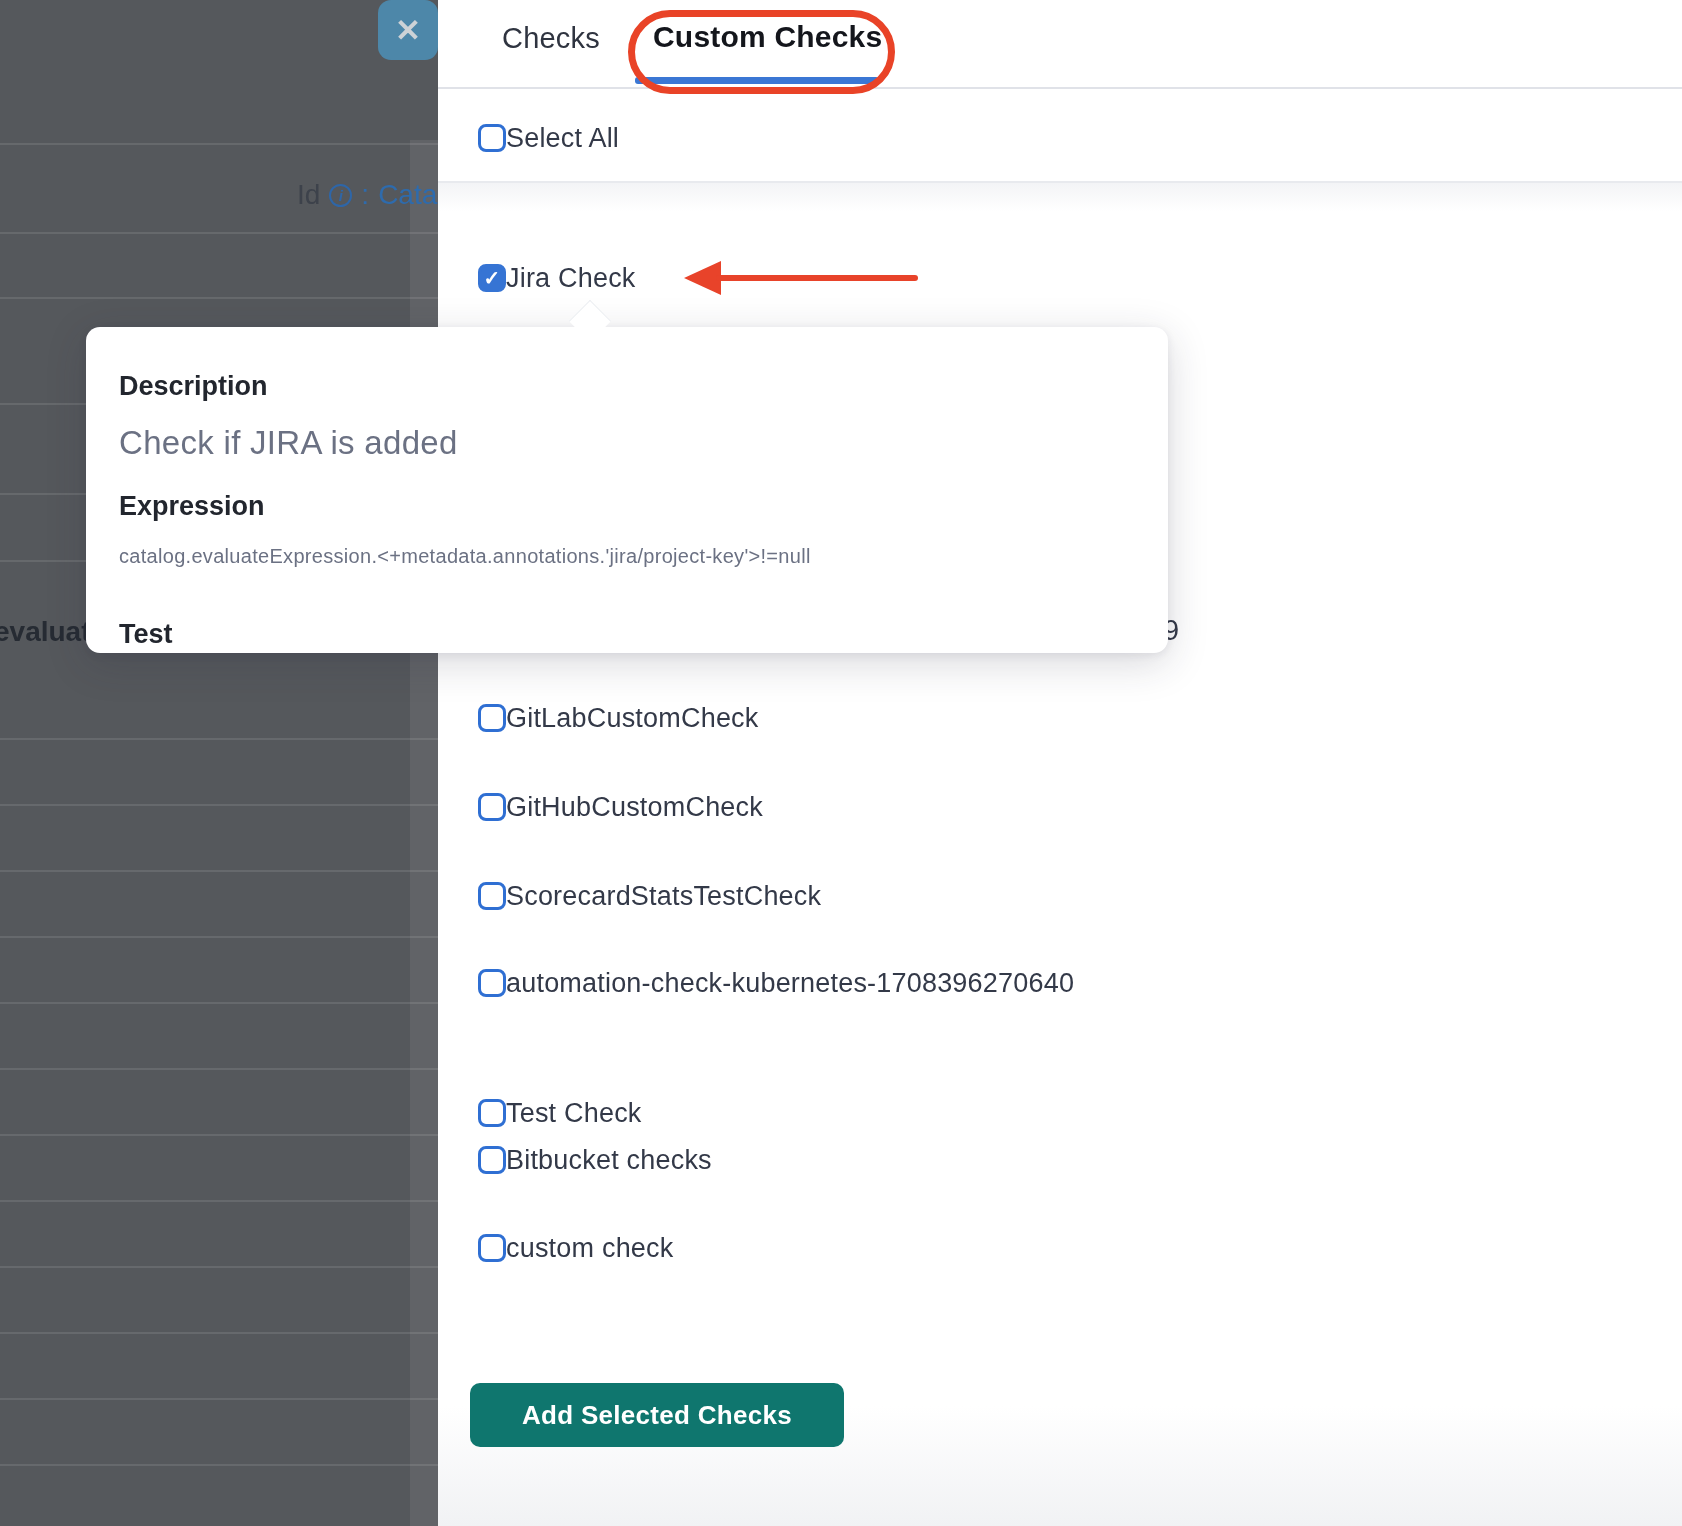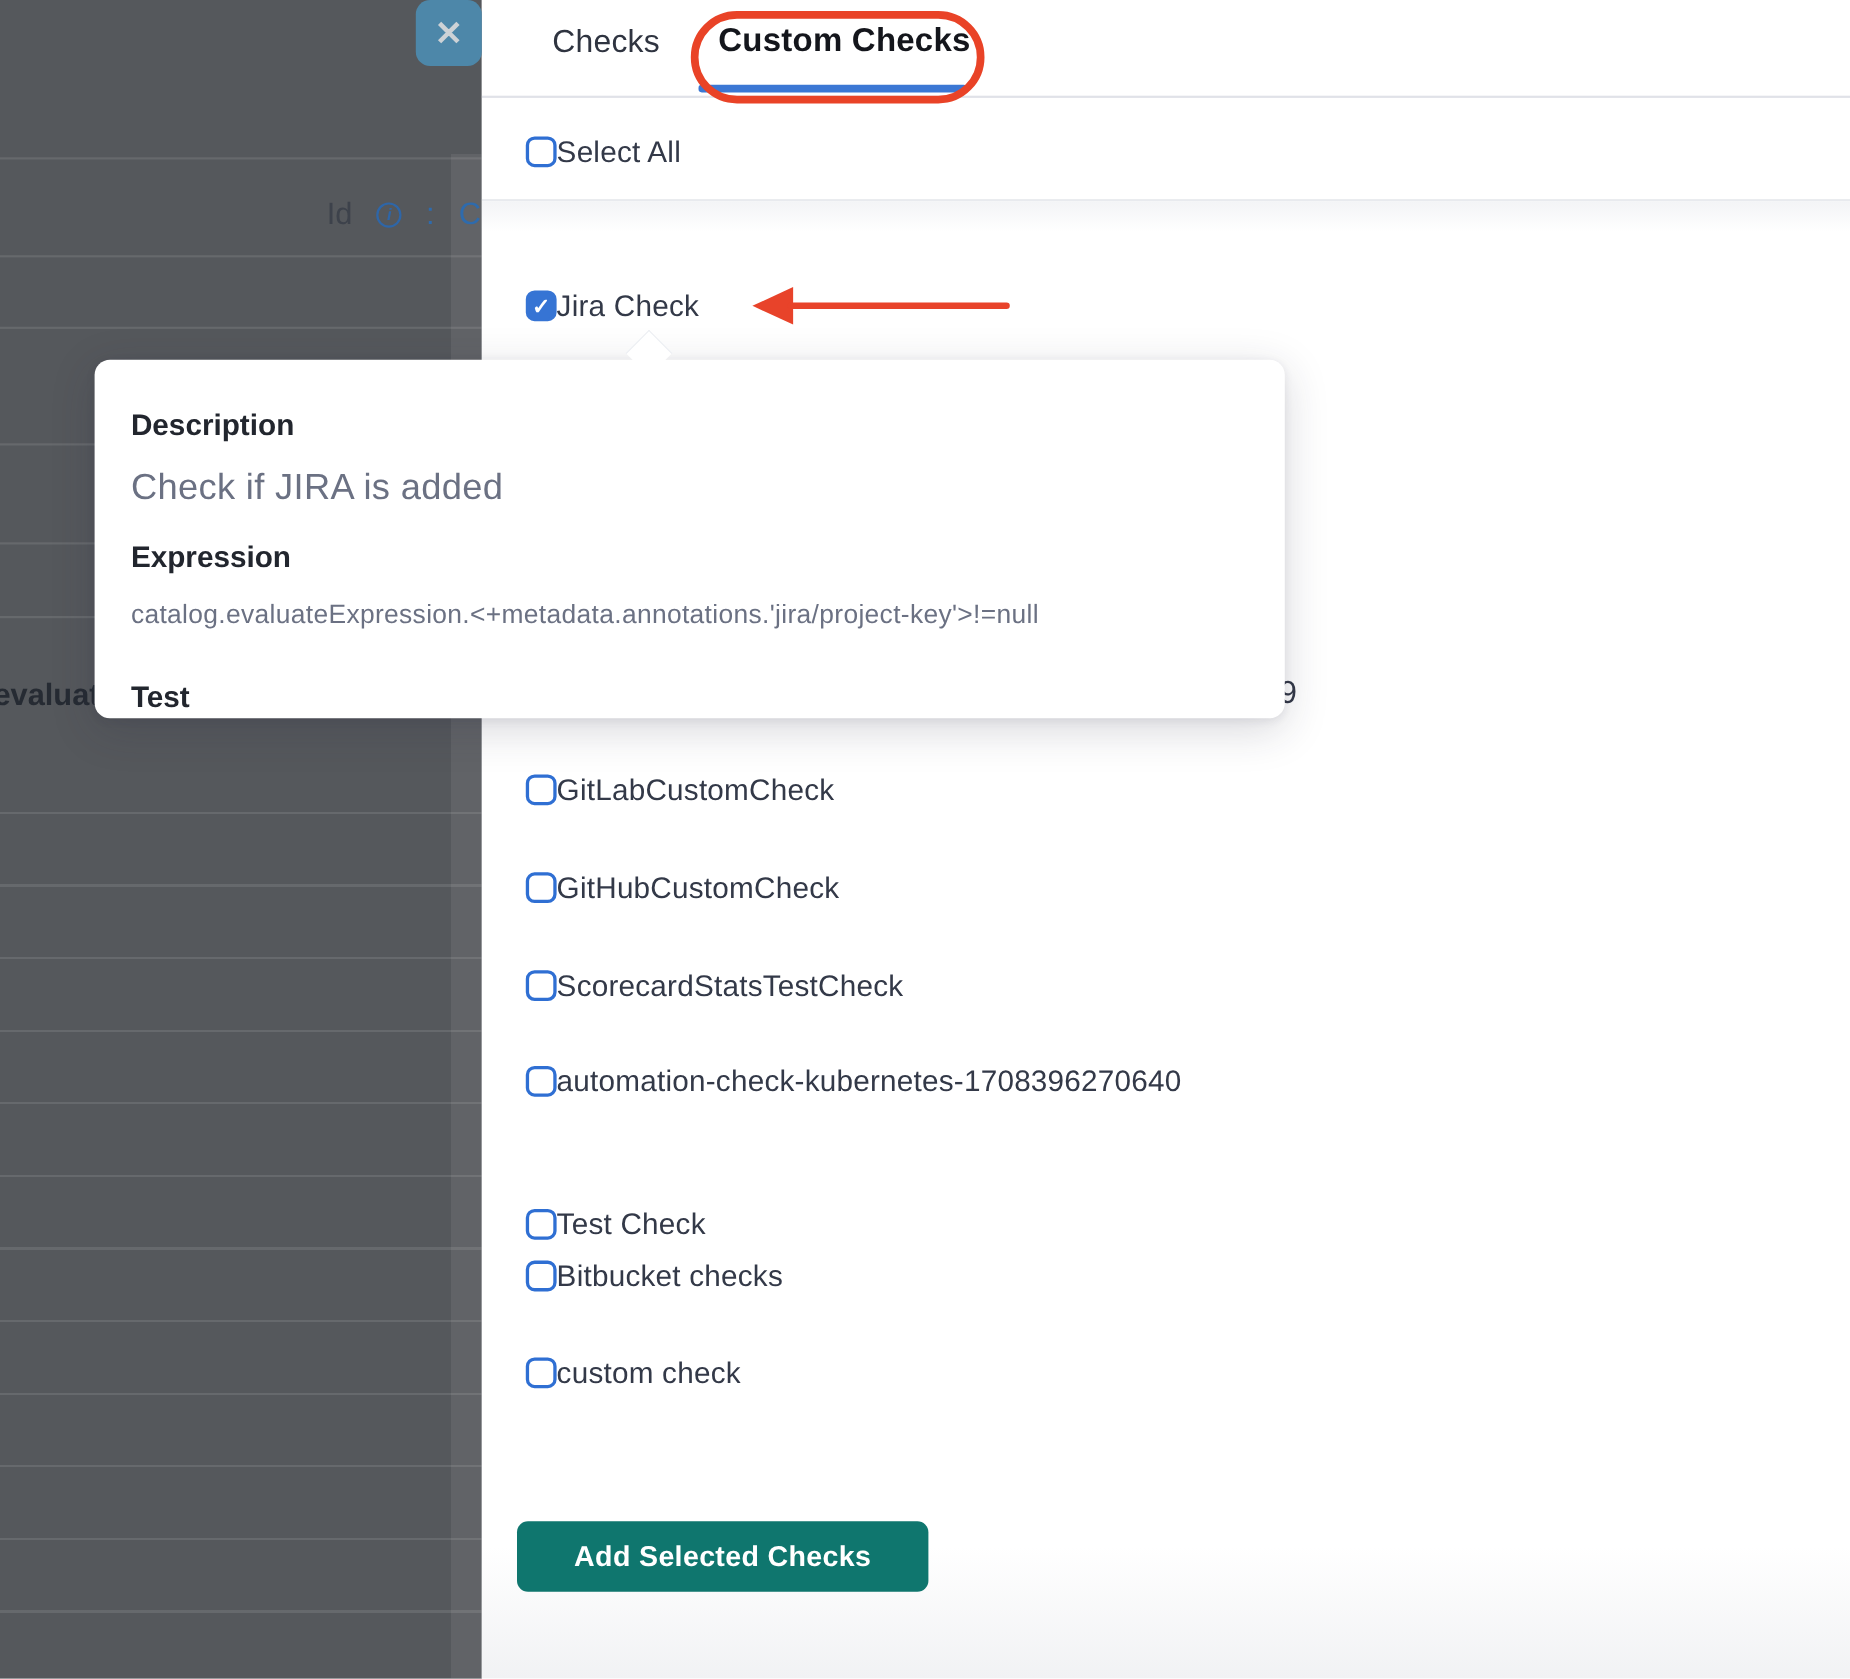--- a/index.html
+++ b/index.html
@@ -17,21 +17,21 @@
   .bg-strip {
     position:absolute; left:410px; top:140px; width:28px; height:1386px;
     background:rgba(255,255,255,0.07);
   }
   .bg-line { position:absolute; left:0; width:438px; height:2px; background:rgba(255,255,255,0.10); }
   .bg-lines-lower {
     position:absolute; left:0; top:738px; width:438px; height:788px;
     background:repeating-linear-gradient(180deg, rgba(255,255,255,0.10) 0 2px, transparent 2px 66px);
   }
   .bg-header-row {
-    position:absolute; left:297px; top:179px; display:flex; align-items:center; gap:22px;
+    position:absolute; left:297px; top:179px; display:flex; align-items:center; gap:9px;
     font-size:28px; white-space:nowrap;
   }
   .bg-id { color:#3d424b; }
   .info-circle {
     width:23px; height:23px; border:2px solid #2e66a8; border-radius:50%;
     color:#2e66a8; font-size:15px; font-weight:700; display:flex;
     align-items:center; justify-content:center; font-style:italic;
   }
   .bg-colon, .bg-link { color:#2e6bad; }
   .bg-cell-fragment {
@@ -104,21 +104,21 @@
     position:absolute; left:86px; top:327px; width:1082px; height:326px;
     background:#ffffff; border-radius:14px; z-index:5;
     box-shadow:0 10px 40px rgba(40,41,61,0.18), 0 2px 8px rgba(40,41,61,0.08);
   }
   .tooltip-caret {
     position:absolute; left:575px; top:306px; width:30px; height:30px;
     background:#ffffff; transform:rotate(45deg); z-index:6;
     border-left:1px solid #eceef2; border-top:1px solid #eceef2;
   }
   .tt-label { position:absolute; left:33px; font-size:27px; font-weight:700; color:#22262e; }
-  .tt-value { position:absolute; left:33px; font-size:24px; color:#6b7183; letter-spacing:0.3px; white-space:nowrap; }
+  .tt-value { position:absolute; left:33px; font-size:20px; color:#6b7183; letter-spacing:0.3px; white-space:nowrap; }
   .tt-desc-label { top:44px; }
   .tt-desc-value { top:97px; font-size:33px; }
   .tt-expr-label { top:164px; }
   .tt-expr-value { top:218px; }
   .tt-tags-label { top:292px; }
   
   .red-oval {
     position:absolute; left:628px; top:10px; width:267px; height:84px;
     border:7px solid #e94327; border-radius:44px; z-index:9; pointer-events:none;
   }

